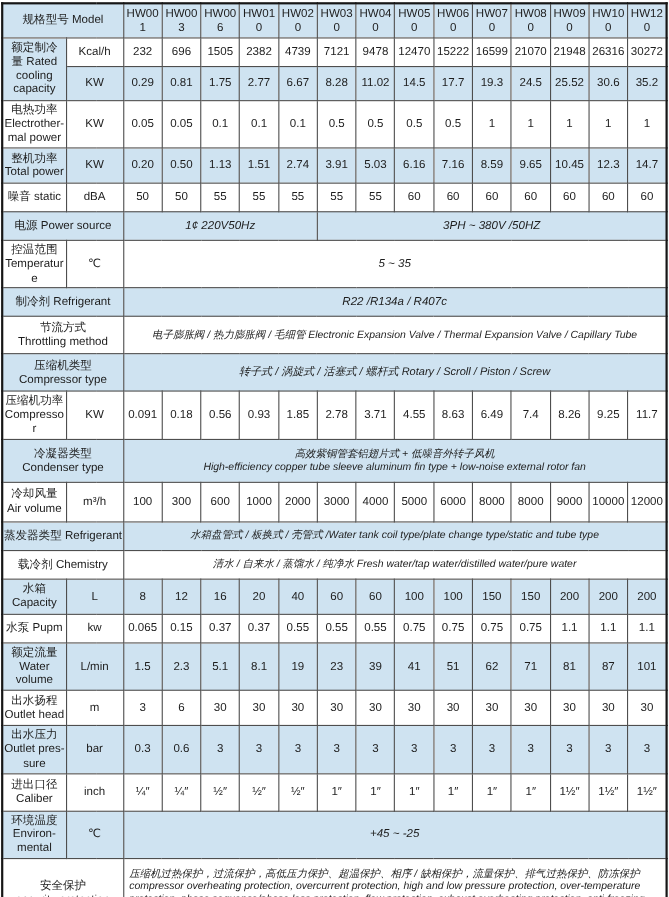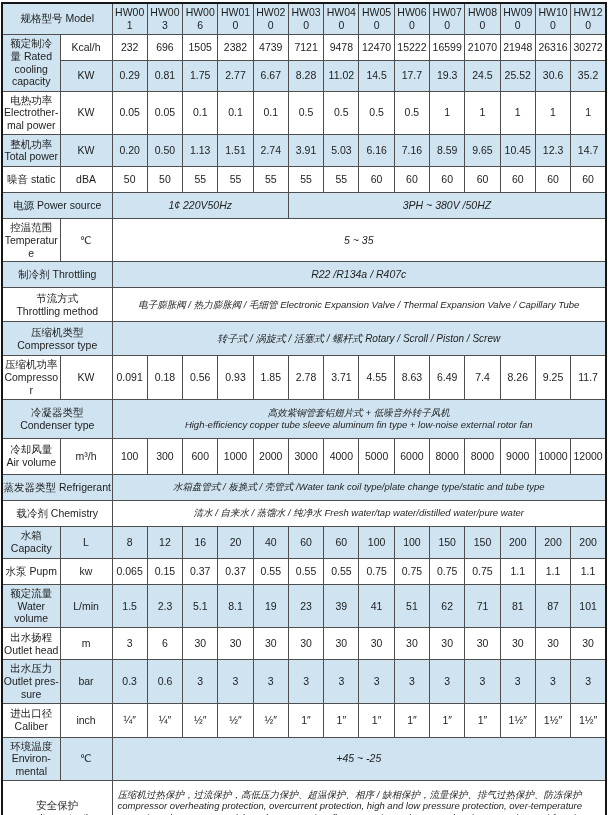--- a/index.html
+++ b/index.html
@@ -180,21 +180,21 @@
           <td colspan="5" class="merged">1¢ 220V50Hz</td>
           <td colspan="9" class="merged">3PH ~ 380V /50HZ</td>
         </tr>
         <tr class="row-temp-range">
           <td colspan="1" class="label">控温范围
 Temperature</td>
           <td colspan="2" class="unit">℃</td>
           <td colspan="14" class="merged">5 ~ 35</td>
         </tr>
         <tr class="row-refrigerant tint">
-          <td colspan="3" class="label">制冷剂 Throttling</td>
+          <td colspan="3" class="label">制冷剂 Refrigerant</td>
           <td colspan="14" class="merged">R22 /R134a / R407c</td>
         </tr>
         <tr class="row-throttling">
           <td colspan="3" class="label">节流方式
 Throttling method</td>
           <td colspan="14" class="merged">电子膨胀阀 / 热力膨胀阀 / 毛细管 Electronic Expansion Valve / Thermal Expansion Valve / Capillary Tube</td>
         </tr>
         <tr class="row-compressor-type tint">
           <td colspan="3" class="label">压缩机类型
 Compressor type</td>

